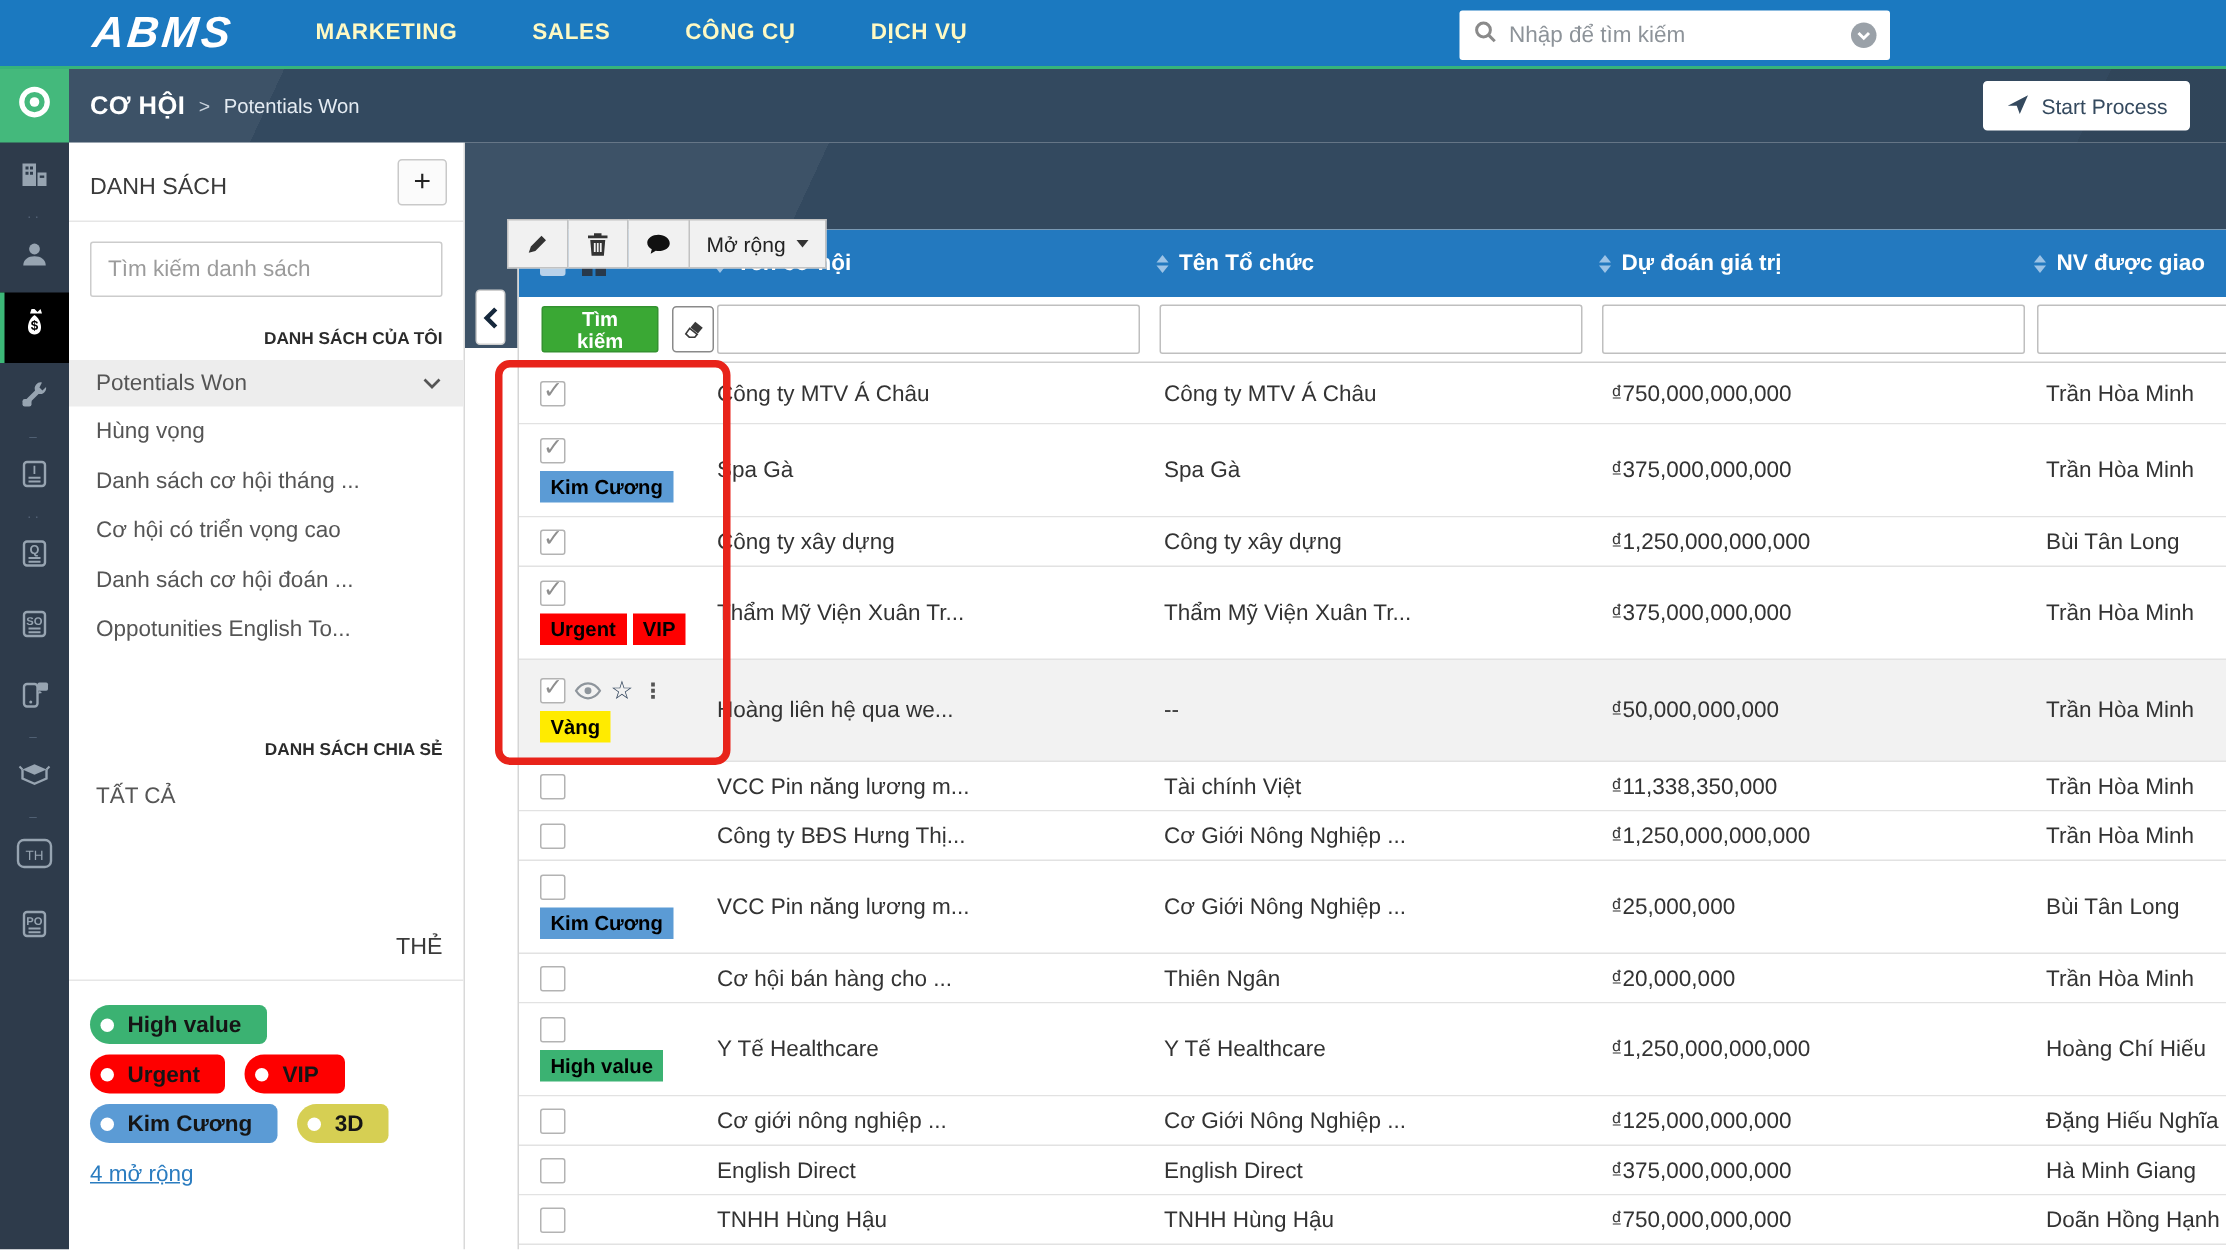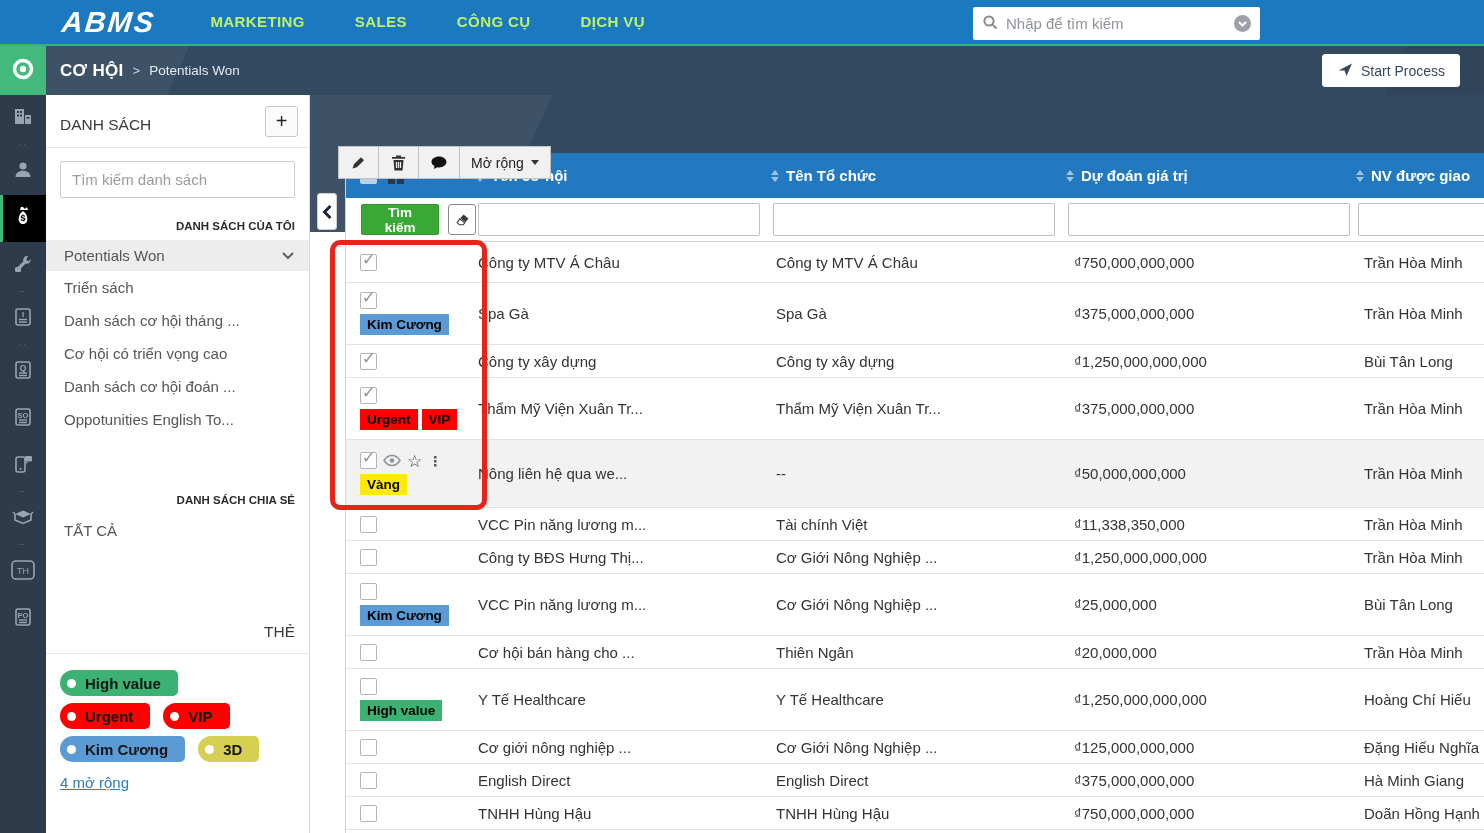--- a/index.html
+++ b/index.html
@@ -3,21 +3,21 @@
 <meta charset="utf-8">
 <style>
   * { margin:0; padding:0; box-sizing:border-box; }
   html,body { width:1484px; height:833px; overflow:hidden; }
   body { font-family:"Liberation Sans","DejaVu Sans",sans-serif; background:#fff; position:relative; }
 
   
   .topbar { position:absolute; left:0; top:0; width:1484px; height:46px; background:#1b79c0; border-bottom:2px solid #36b47a; display:flex; align-items:center; z-index:10; }
   .logo { margin-left:62px; color:#fff; font-size:29px; font-weight:bold; font-style:italic; letter-spacing:2px; transform:skewX(-6deg); line-height:44px; }
   .topnav { display:flex; margin-left:30px; }
-  .nav-item { color:#bef264; font-size:15px; font-weight:bold; padding:0 25px; line-height:44px; letter-spacing:.4px; cursor:pointer; }
+  .nav-item { color:#fef9c3; font-size:15px; font-weight:bold; padding:0 25px; line-height:44px; letter-spacing:.4px; cursor:pointer; }
   .top-search { position:absolute; left:930px; top:7px; width:287px; height:33px; background:#fff; border-radius:2px; display:flex; align-items:center; padding:0 9px; gap:8px;margin-left:43px; }
   .top-search input { border:0; outline:0; flex:1; font-size:15px; color:#333; background:transparent; }
   .top-search input::placeholder { color:#8d9399; }
   .search-badge { width:17px; height:17px; border-radius:50%; background:#9aa1a8; display:flex; align-items:center; justify-content:center; flex:none; }
 
   
   .rail { position:absolute; left:0; top:46px; width:46px; height:787px; background:#2e3b4b; z-index:9; }
   .rail-target { width:46px; height:49px; background:#44b97c; display:flex; align-items:center; justify-content:center; }
   .rail-item { width:46px; height:47px; display:flex; align-items:center; justify-content:center; }
   .rail-item.active { background:#000; border-left:3px solid #3cb878; }
@@ -276,21 +276,21 @@
     <input placeholder="Tìm kiếm danh sách" style="">
   </div>
   <div class="lp-sec">DANH SÁCH CỦA TÔI</div>
   <div class="lp-selected">
     <span>Potentials Won</span>
     <svg width="12" height="8">
         <path d="M1 1l5 5 5-5" fill="none" stroke="#555" stroke-width="1.8"></path>
       </svg>
   </div>
   <div id="my-lists">
-      <div class="lp-item">Triển sách</div>
+      <div class="lp-item">Hùng vọng</div>
       <div class="lp-item">Danh sách cơ hội tháng ...</div>
       <div class="lp-item">Cơ hội có triển vọng cao</div>
       <div class="lp-item">Danh sách cơ hội đoán ...</div>
       <div class="lp-item">Oppotunities English To...</div>
     </div>
   <div class="lp-gap"></div>
   <div class="lp-sec">DANH SÁCH CHIA SẺ</div>
   <div class="lp-item">TẤT CẢ</div>
   <div style="height:60px"></div>
   <div class="lp-sec" style="font-size:15.5px;font-weight:normal;color:#3a3a3a;padding-bottom:12px">THẺ</div>
@@ -459,21 +459,21 @@
                   <circle cx="9" cy="6.5" r="2.3" fill="#8e959c"></circle>
                 </svg>
               </span>
               <span class="mini-ic star-g">☆</span>
               <span class="mini-ic kebab-g">⋮</span>
             </div>
             <div class="rowtags">
               <span class="rchip" style="background: rgb(255, 235, 0);">Vàng</span>
             </div>
           </div>
-          <div class="cell c-name">Nông liên hệ qua we...</div>
+          <div class="cell c-name">Hoàng liên hệ qua we...</div>
           <div class="cell c-org">--</div>
           <div class="cell c-val">₫50,000,000,000</div>
           <div class="cell c-asg">Trần Hòa Minh</div>
         </div>
         <div class="grid5 trow">
           <div class="cell c-sel">
             <div class="selline">
               <span class="cbx"></span>
             </div>
           </div>

